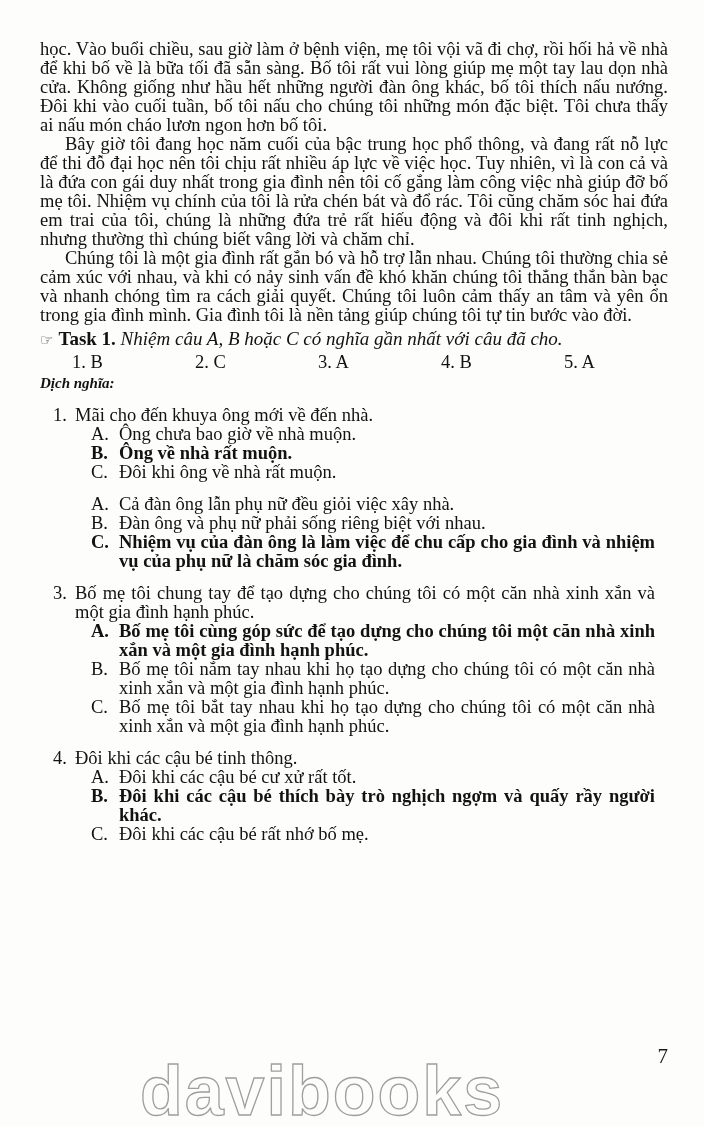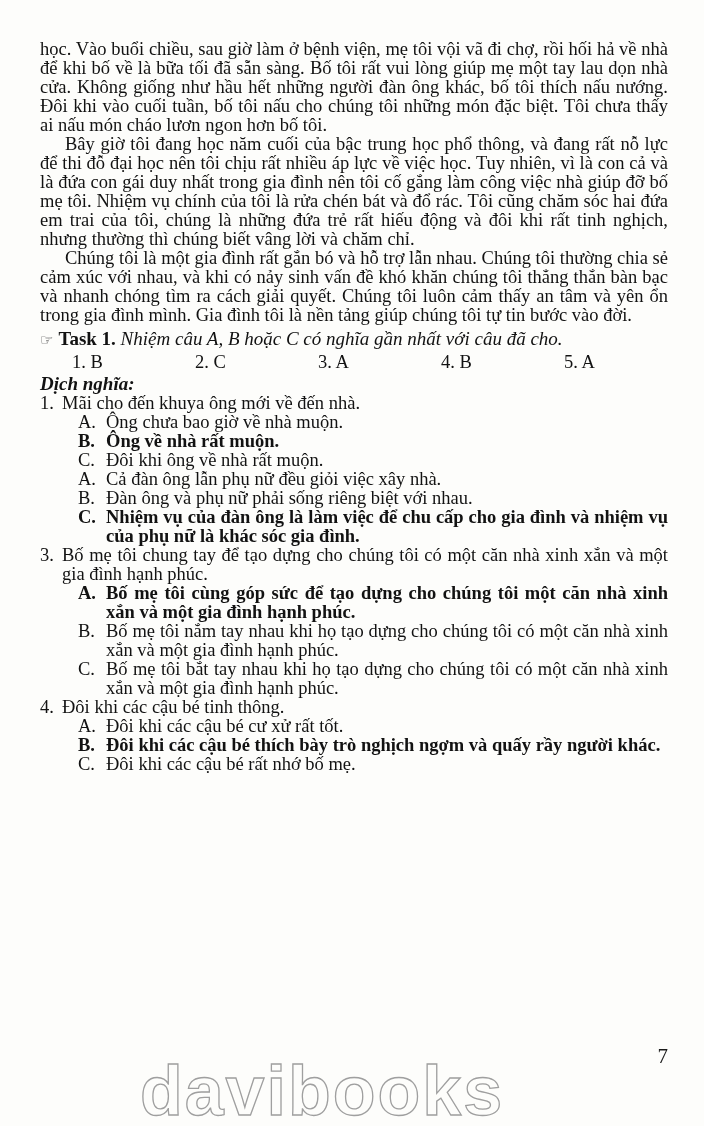--- a/index.html
+++ b/index.html
@@ -40,23 +40,23 @@
     display: flex;
     padding-left: 32px;
     margin: 3px 0 2px 0;
   }
   .answer { width: 123px; }
   .answer:last-child { width: auto; }
   .dich-heading {
     margin: 2px 0 1px 0;
     font-weight: bold;
     font-style: italic;
-    font-size: 19px;
+    font-size: 15px;
   }
-  .question { margin: 0; }
+  .question { margin: 13px; }
   .q-prompt {
     margin: 0;
     padding-left: 22px;
     text-align: justify;
   }
   .q-num {
     display: inline-block;
     width: 22px;
     margin-left: -22px;
   }
@@ -142,21 +142,21 @@
     <div class="question">
       <p class="q-prompt"><span class="q-num">1.</span><span class="q-text">Mãi cho đến khuya ông mới về đến nhà.</span></p>
       <p class="option"><span class="opt-label">A.</span><span class="opt-text">Ông chưa bao giờ về nhà muộn.</span></p>
       <p class="option bold"><span class="opt-label">B.</span><span class="opt-text">Ông về nhà rất muộn.</span></p>
       <p class="option"><span class="opt-label">C.</span><span class="opt-text">Đôi khi ông về nhà rất muộn.</span></p>
     </div>
 
     <div class="question">
       <p class="option"><span class="opt-label">A.</span><span class="opt-text">Cả đàn ông lẫn phụ nữ đều giỏi việc xây nhà.</span></p>
       <p class="option"><span class="opt-label">B.</span><span class="opt-text">Đàn ông và phụ nữ phải sống riêng biệt với nhau.</span></p>
-      <p class="option bold"><span class="opt-label">C.</span><span class="opt-text">Nhiệm vụ của đàn ông là làm việc để chu cấp cho gia đình và nhiệm vụ của phụ nữ là khác sóc gia đình.</span></p>
+      <p class="option bold"><span class="opt-label">C.</span><span class="opt-text">Nhiệm vụ của đàn ông là làm việc để chu cấp cho gia đình và nhiệm vụ của phụ nữ là chăm sóc gia đình.</span></p>
     </div>
 
     <div class="question">
       <p class="q-prompt"><span class="q-num">3.</span><span class="q-text">Bố mẹ tôi chung tay để tạo dựng cho chúng tôi có một căn nhà xinh xắn và một gia đình hạnh phúc.</span></p>
       <p class="option bold"><span class="opt-label">A.</span><span class="opt-text">Bố mẹ tôi cùng góp sức để tạo dựng cho chúng tôi một căn nhà xinh xắn và một gia đình hạnh phúc.</span></p>
       <p class="option"><span class="opt-label">B.</span><span class="opt-text">Bố mẹ tôi nắm tay nhau khi họ tạo dựng cho chúng tôi có một căn nhà xinh xắn và một gia đình hạnh phúc.</span></p>
       <p class="option"><span class="opt-label">C.</span><span class="opt-text">Bố mẹ tôi bắt tay nhau khi họ tạo dựng cho chúng tôi có một căn nhà xinh xắn và một gia đình hạnh phúc.</span></p>
     </div>
 
     <div class="question">

